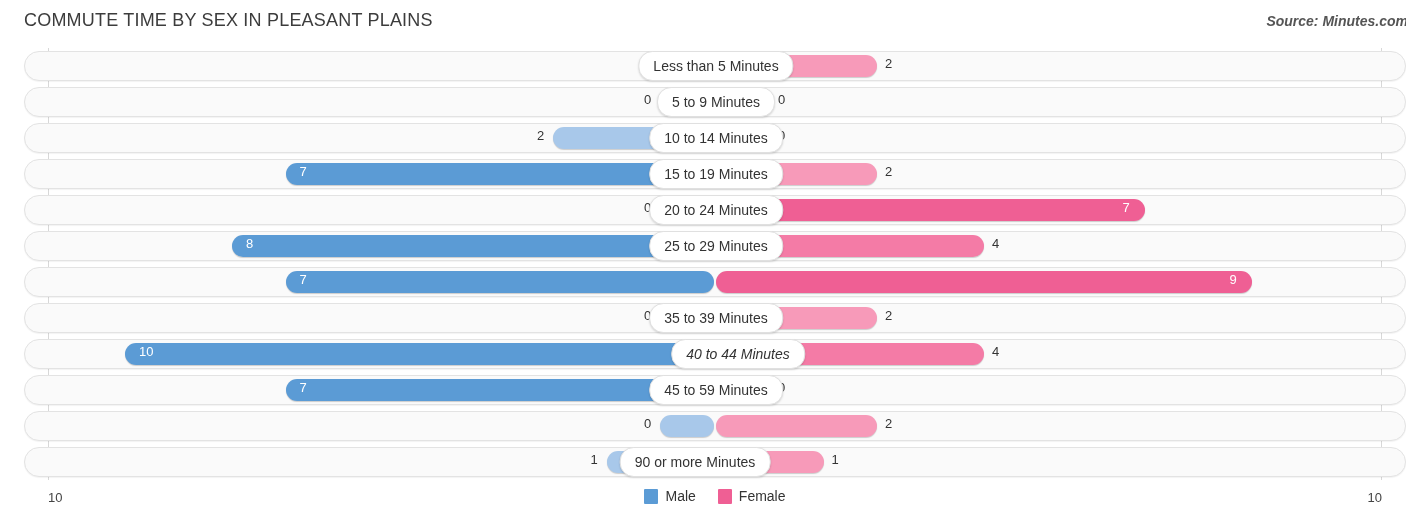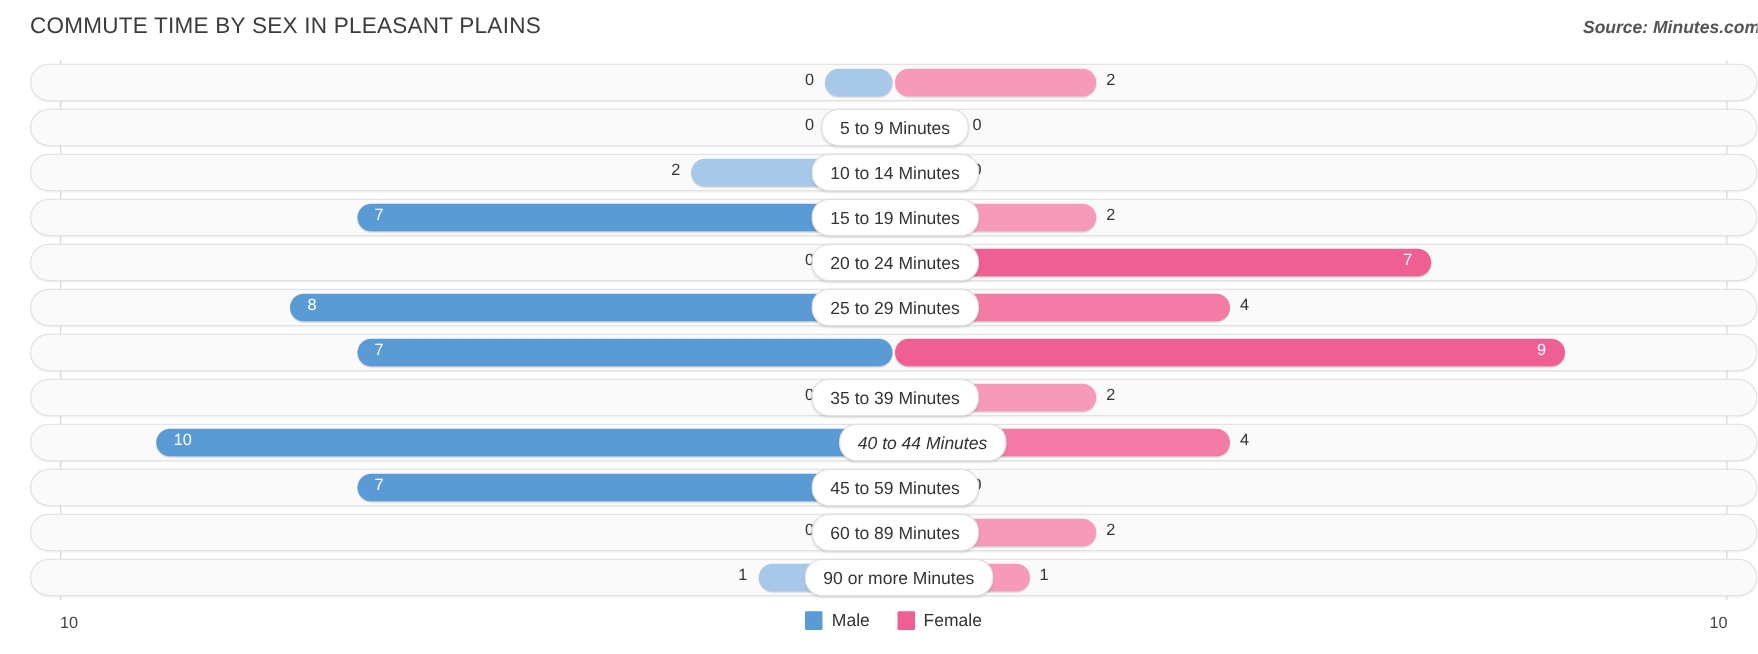--- a/index.html
+++ b/index.html
@@ -164,20 +164,21 @@
 
   <div class="plot">
     <div class="axis-line left"></div>
     <div class="axis-line right"></div>
     <div id="rows-host">
         <div class="row" style="top: 3px;">
           <div class="bar male light" style="right: 691px; width: 54px;"></div>
           <div class="bar female light" style="left: 691px; width: 161px;"></div>
           <div class="bar-val" style="left: 619px; text-align: right;">0</div>
           <div class="bar-val" style="left: 860px;">2</div>
+          <div class="cat-label" style="left: 691px;">Less than 5 Minutes</div>
         </div>
         <div class="row" style="top: 39px;">
           <div class="bar male light" style="right: 691px; width: 54px;"></div>
           <div class="bar female light" style="left: 691px; width: 54px;"></div>
           <div class="bar-val" style="left: 619px; text-align: right;">0</div>
           <div class="bar-val" style="left: 753px;">0</div>
           <div class="cat-label" style="left: 691px;">5 to 9 Minutes</div>
         </div>
         <div class="row" style="top: 75px;">
           <div class="bar male light" style="right: 691px; width: 161px;"></div>
@@ -232,28 +233,27 @@
           <div class="bar female light" style="left: 691px; width: 54px;"></div>
           <div class="bar-val inside" style="left: 274.5px;">7</div>
           <div class="bar-val" style="left: 753px;">0</div>
           <div class="cat-label" style="left: 691px;">45 to 59 Minutes</div>
         </div>
         <div class="row" style="top: 363px;">
           <div class="bar male light" style="right: 691px; width: 54px;"></div>
           <div class="bar female light" style="left: 691px; width: 161px;"></div>
           <div class="bar-val" style="left: 619px; text-align: right;">0</div>
           <div class="bar-val" style="left: 860px;">2</div>
-          <div class="cat-label" style="left: 691px;">60 to 89 Minutes</div>
         </div>
         <div class="row" style="top: 399px;">
           <div class="bar male light" style="right: 691px; width: 107.5px;"></div>
           <div class="bar female light" style="left: 691px; width: 107.5px;"></div>
           <div class="bar-val" style="left: 565.5px; text-align: right;">1</div>
           <div class="bar-val" style="left: 806.5px;">1</div>
-          <div class="cat-label" style="left: 694px;">90 or more Minutes</div>
+          <div class="cat-label" style="left: 670px;">90 or more Minutes</div>
         </div>
       </div>
   </div>
 
   <div class="footer">
     <div class="axis-tick left">10</div>
     <div class="axis-tick right">10</div>
     <div class="legend">
       <div class="legend-item">
         <span class="legend-swatch" style="background: rgb(91, 155, 213);"></span>

